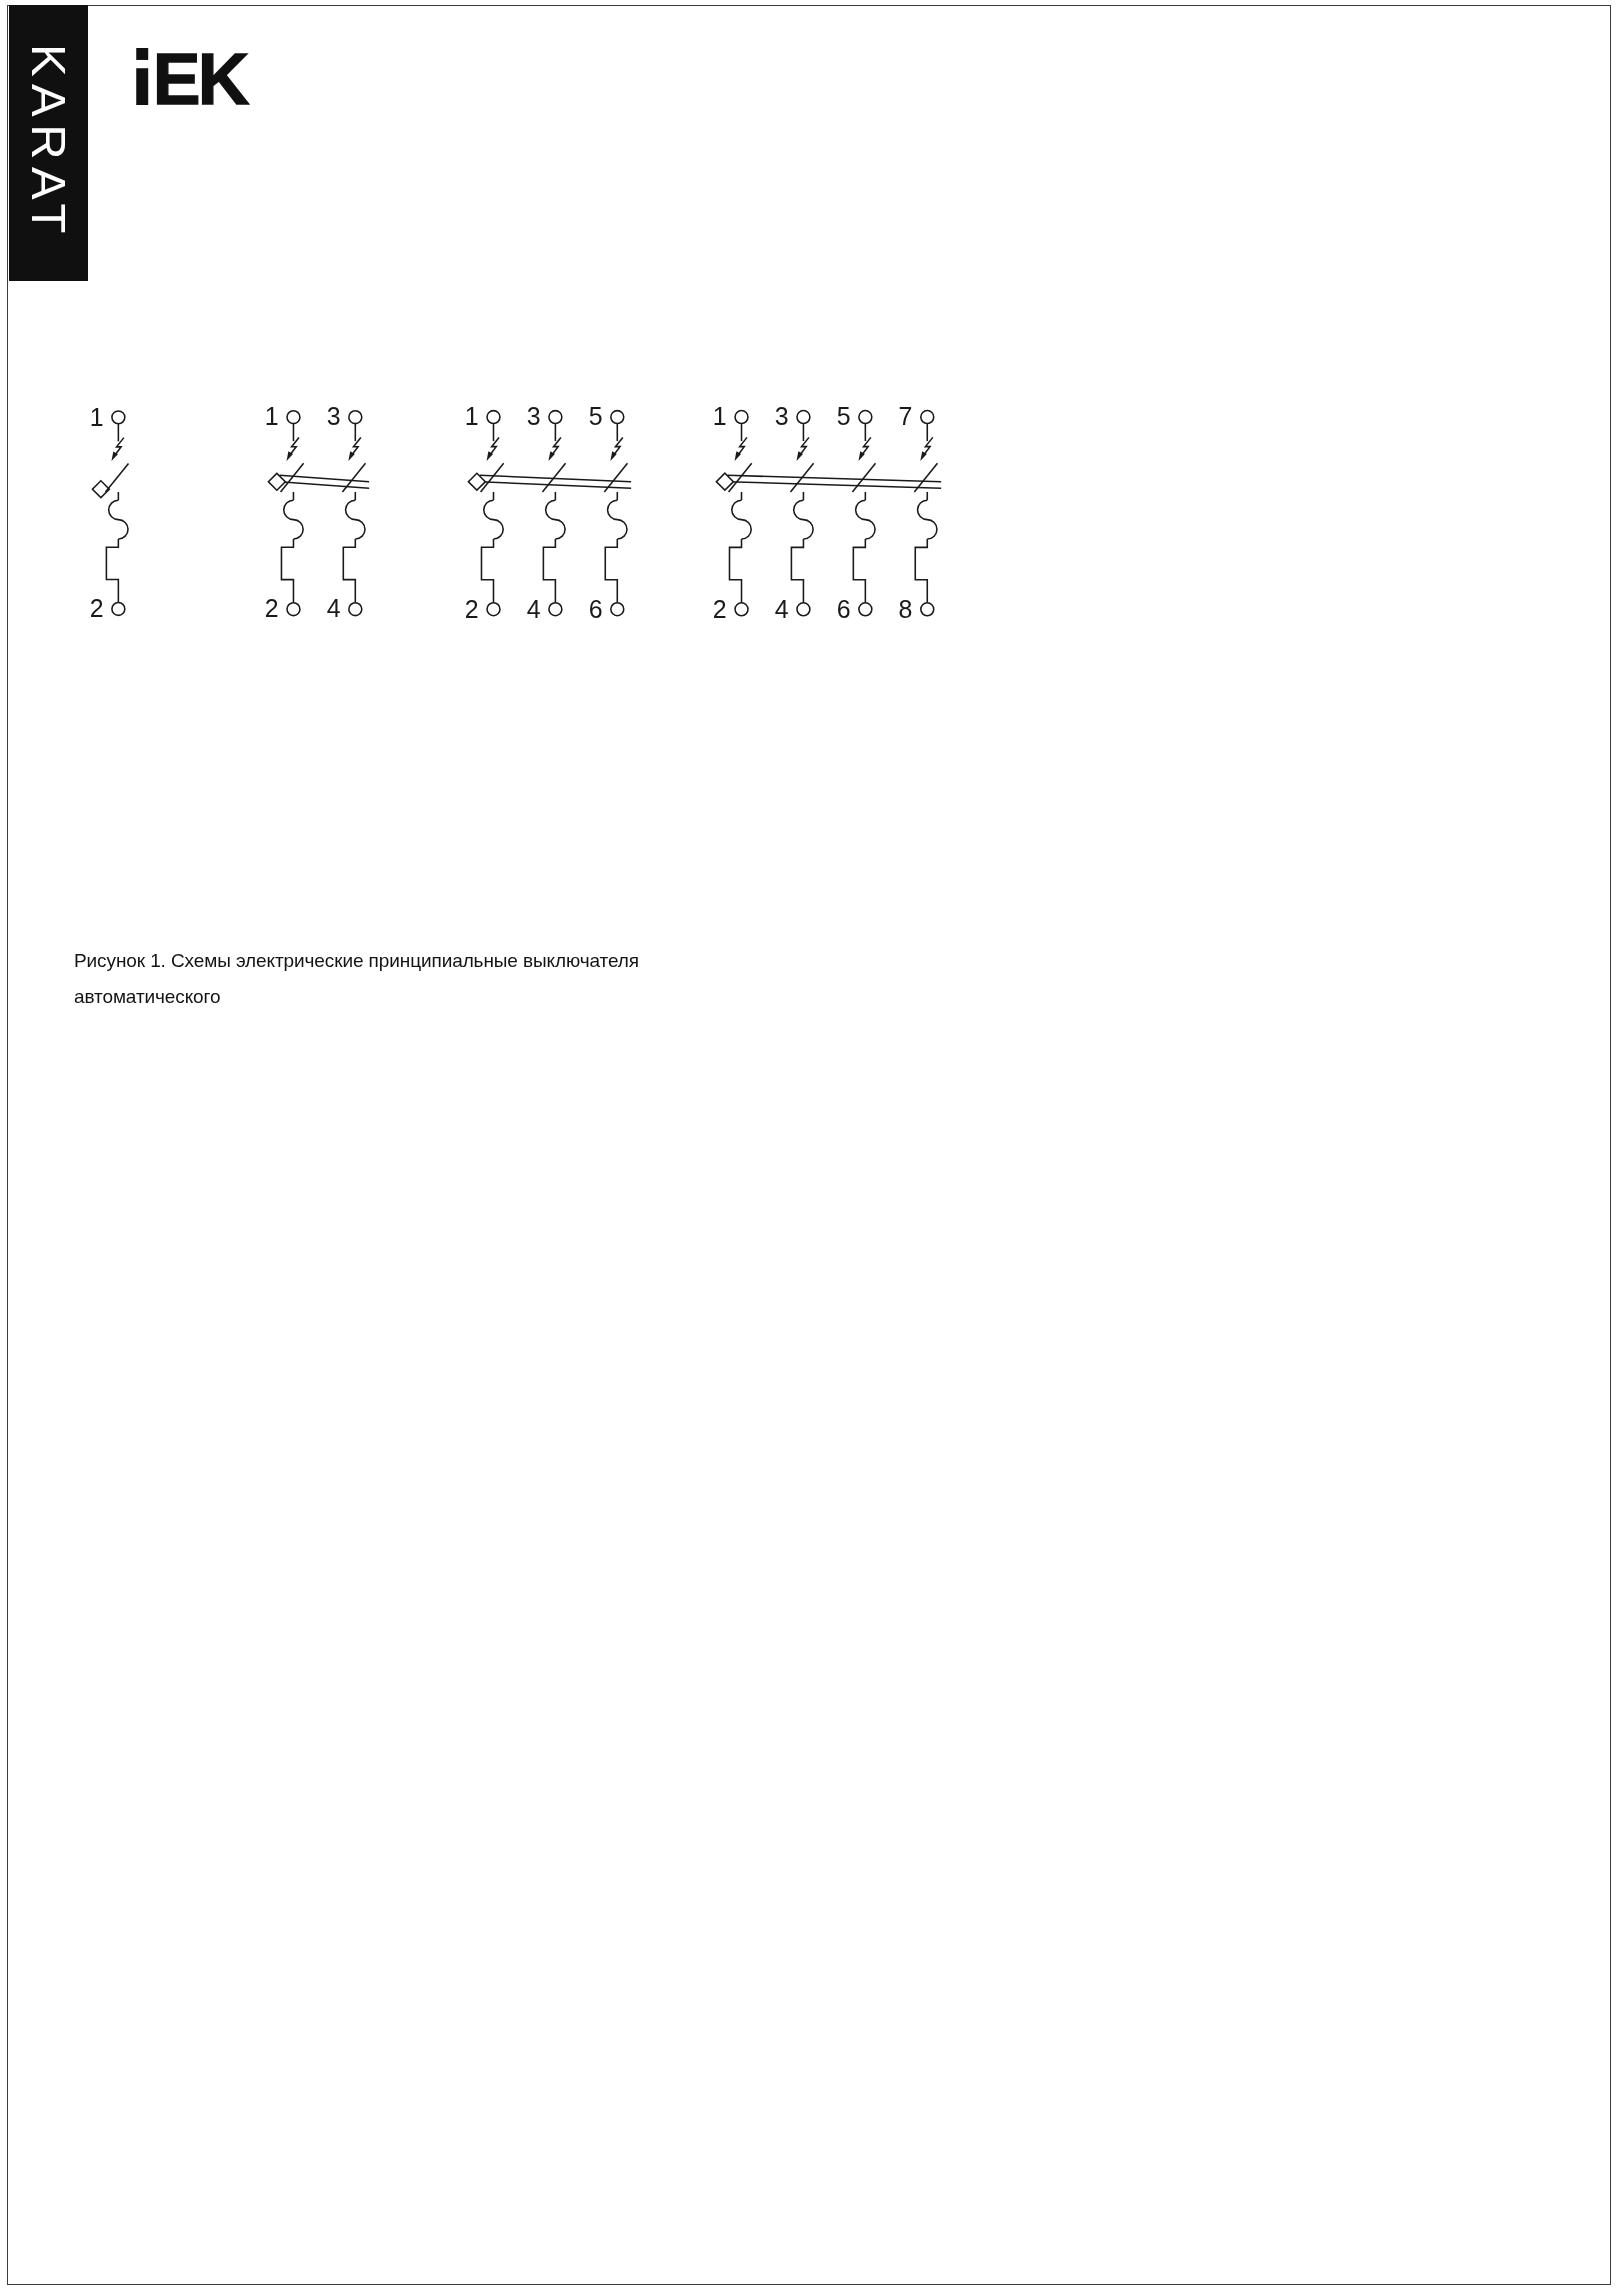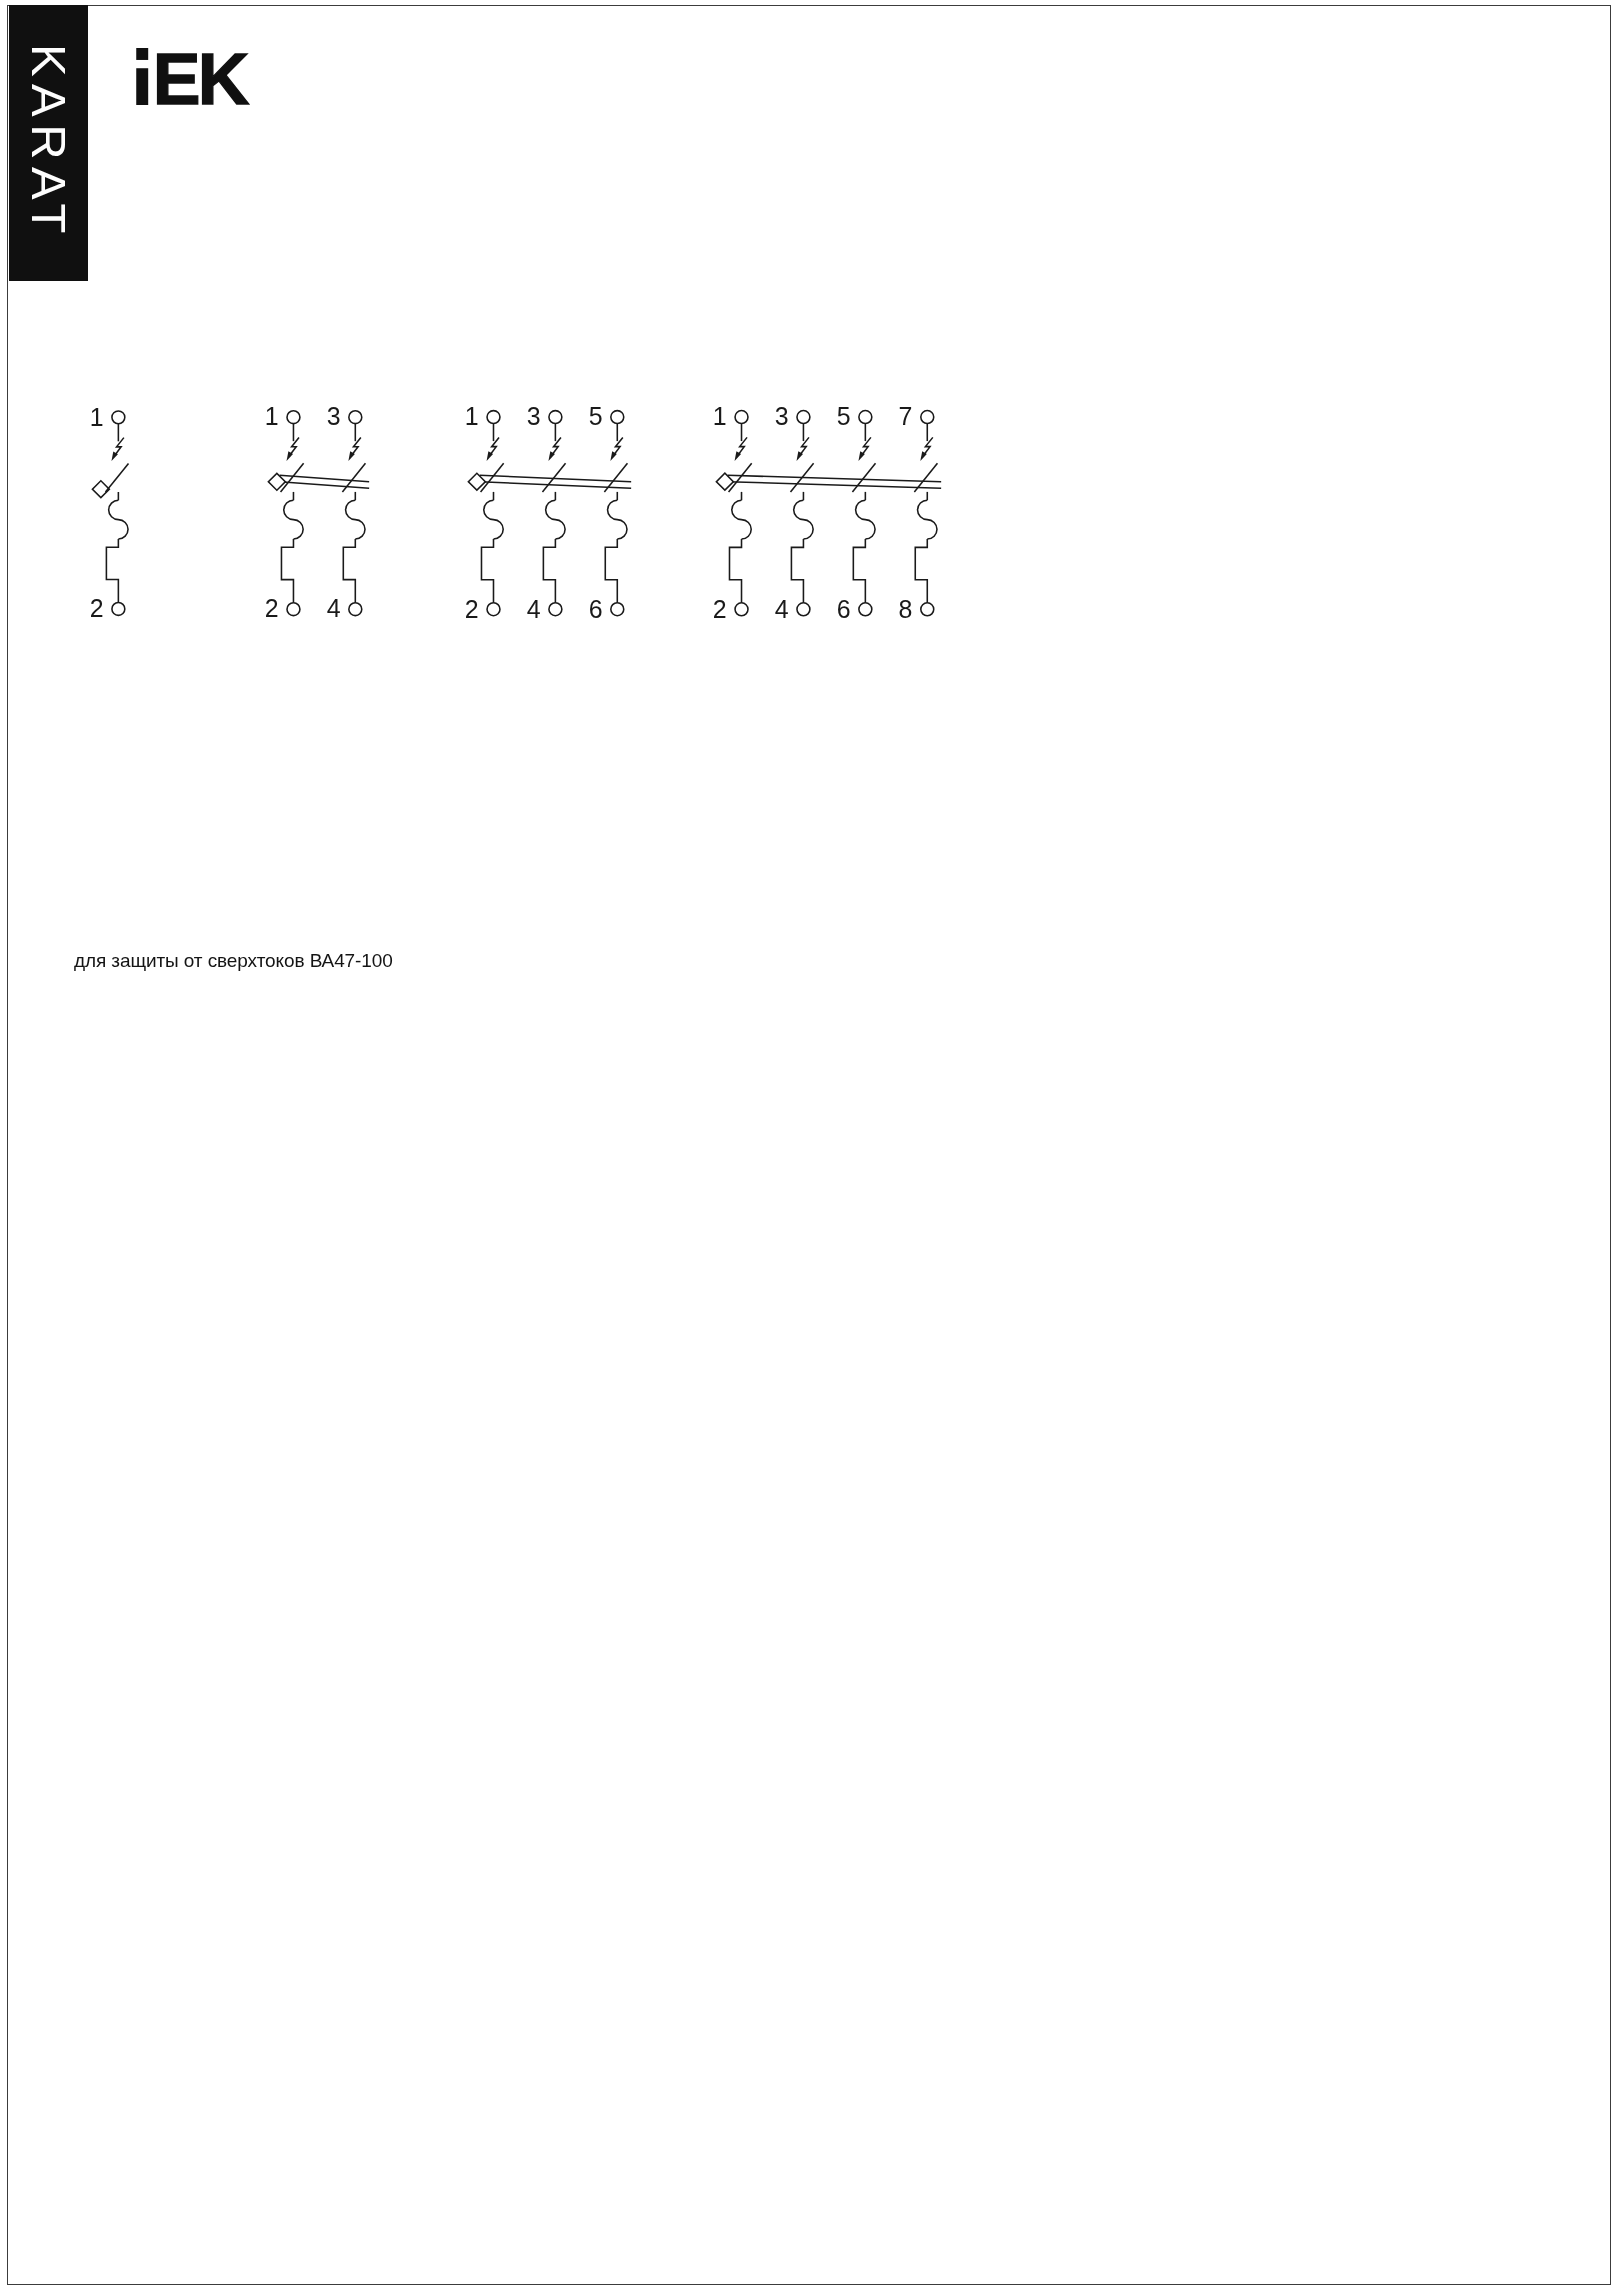--- a/index.html
+++ b/index.html
@@ -211,15 +211,15 @@
           <path class="ln" d="M 247 104 A 10.5 10.5 0 0 0 247 125 A 10.5 10.5 0 0 1 247 146"></path>
           <path class="ln" d="M 247 146 L 247 155 L 234 155 L 234 190 L 247 190 L 247 215"></path>
           <circle class="term" cx="247" cy="222" r="7"></circle>
           <text class="num" x="231" y="23" text-anchor="end">7</text>
           <text class="num" x="231" y="231" text-anchor="end">8</text>
         </g>
       </svg></div>
   </div>
 
 <div class="caption">
-  <div>для защиты от сверхтоков ВА47-100</div>
+  <div>Рисунок 1. Схемы электрические принципиальные выключателя автоматического</div>
 </div>
 
 
 </body></html>

